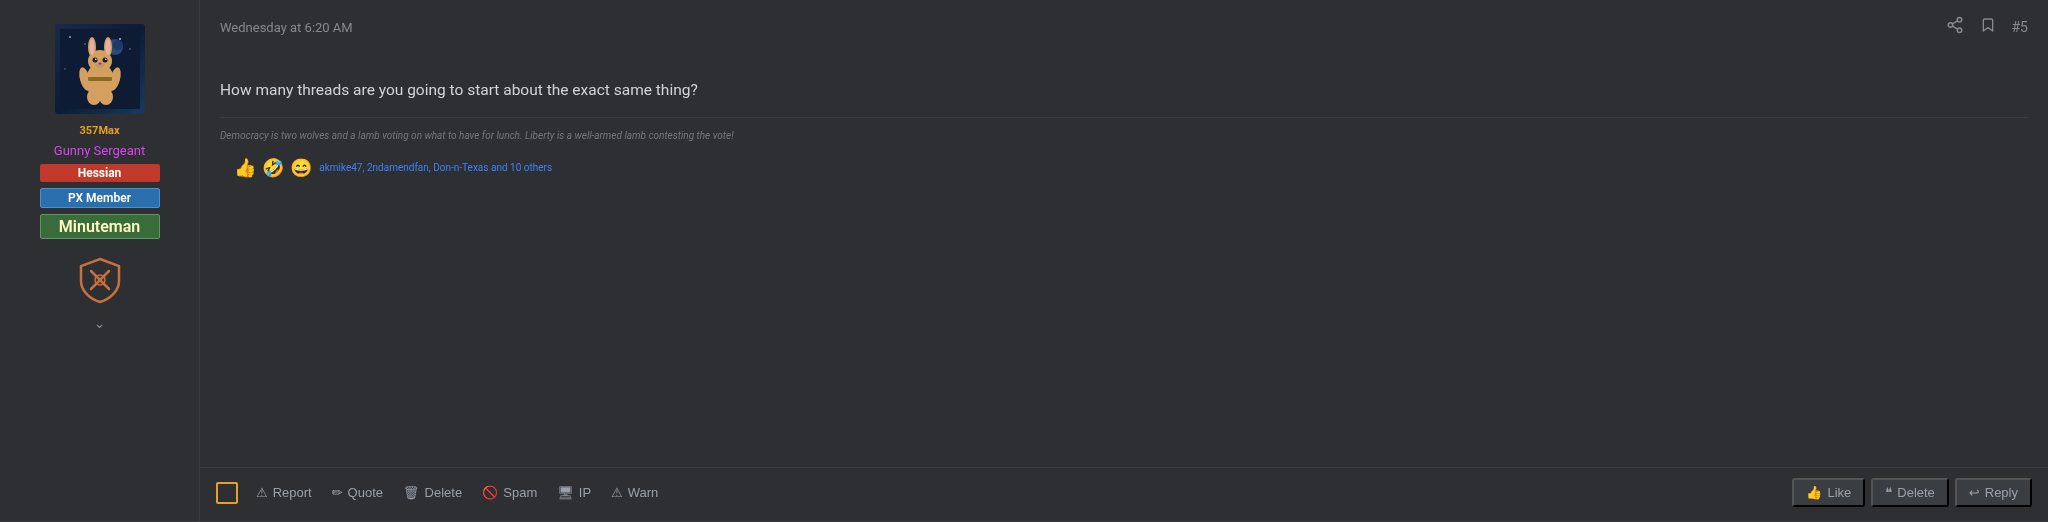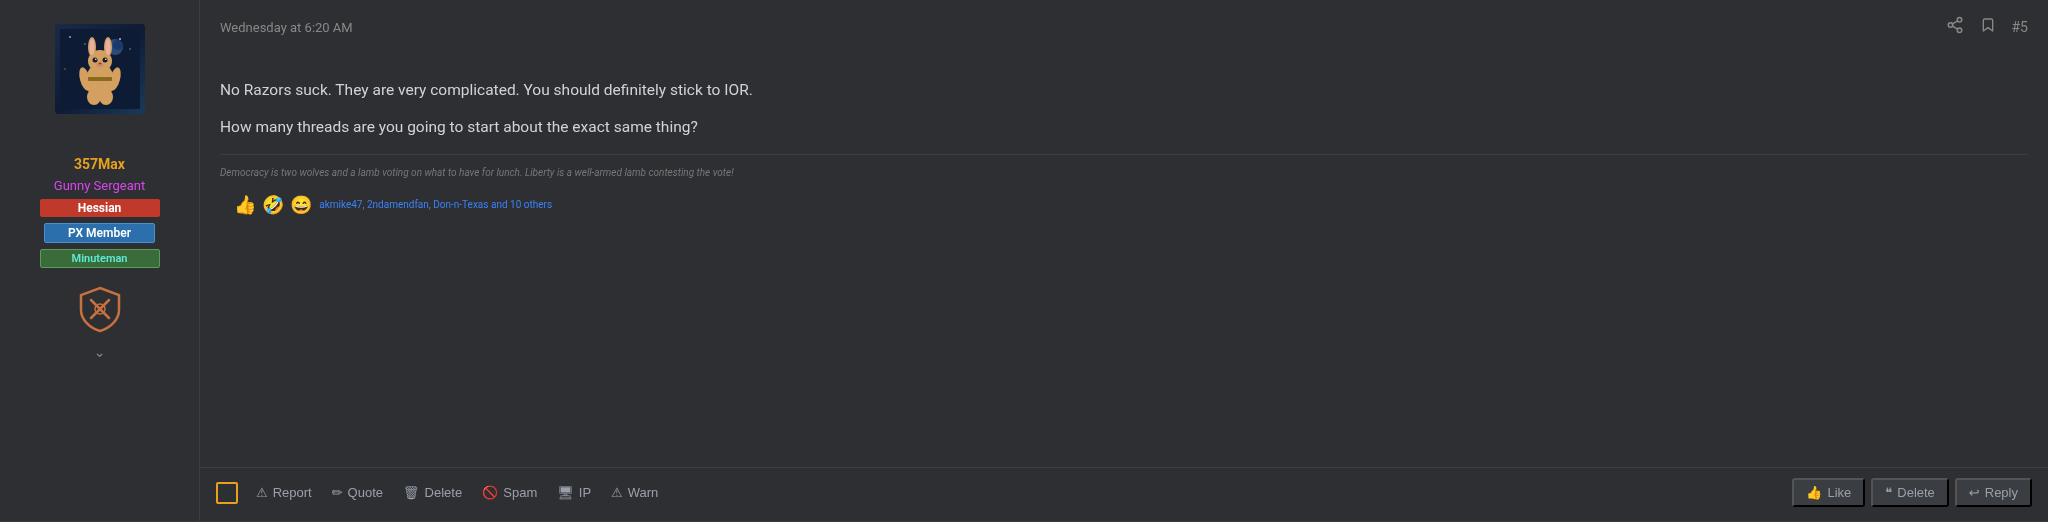--- a/index.html
+++ b/index.html
@@ -57,23 +57,22 @@
 
     
     .avatar-svg {
       width: 80px;
       height: 80px;
     }
 
     .username {
       color: #e8a020;
       font-weight: 700;
-      font-size: 14px;
+      font-size: 11px;
       text-align: left;
-      margin-top: 32px;
     }
 
     .user-rank {
       color: #d946ef;
       font-size: 13px;
       text-align: center;
     }
 
     .badge-hessian {
       background-color: #c0392b;
@@ -86,29 +85,29 @@
       text-align: center;
     }
 
     .badge-px {
       background-color: #2c6fad;
       color: #fff;
       font-size: 12px;
       font-weight: 600;
       padding: 2px 16px;
       border-radius: 2px;
-      width: 111px;
+      width: 120px;
       text-align: center;
       border: 1px solid #4a8fd0;
     }
 
     .badge-minuteman {
       background-color: #3a6b3a;
-      color: #5eead4;
-      font-size: 11px;
+      color: #fef9c3;
+      font-size: 16px;
       font-weight: 600;
       padding: 2px 12px;
       border-radius: 2px;
       width: 120px;
       text-align: center;
       border: 1px solid #5a9a5a;
     }
 
     .user-shield {
       margin-top: 10px;
@@ -375,21 +374,20 @@
         <span class="header-icon">
           <svg width="16" height="18" viewBox="0 0 24 24" fill="none" stroke="#888" stroke-width="2" stroke-linecap="round" stroke-linejoin="round">
             <path d="M19 21l-7-5-7 5V5a2 2 0 0 1 2-2h10a2 2 0 0 1 2 2z"></path>
           </svg>
         </span>
         <span class="post-number">#5</span>
       </div>
     </div>
 
     <div class="post-body">
-      <p class="post-text">No Razors suck. They are very complicated. You should definitely stick to IOR.</p>
       <p class="post-text">How many threads are you going to start about the exact same thing?</p>
 
       <hr class="post-signature-divider">
 
       <p class="post-signature">Democracy is two wolves and a lamb voting on what to have for lunch. Liberty is a well-armed lamb contesting the vote!</p>
 
       <div class="reactions">
         <span class="reaction-emoji">👍</span>
         <span class="reaction-emoji">🤣</span>
         <span class="reaction-emoji">😄</span>

